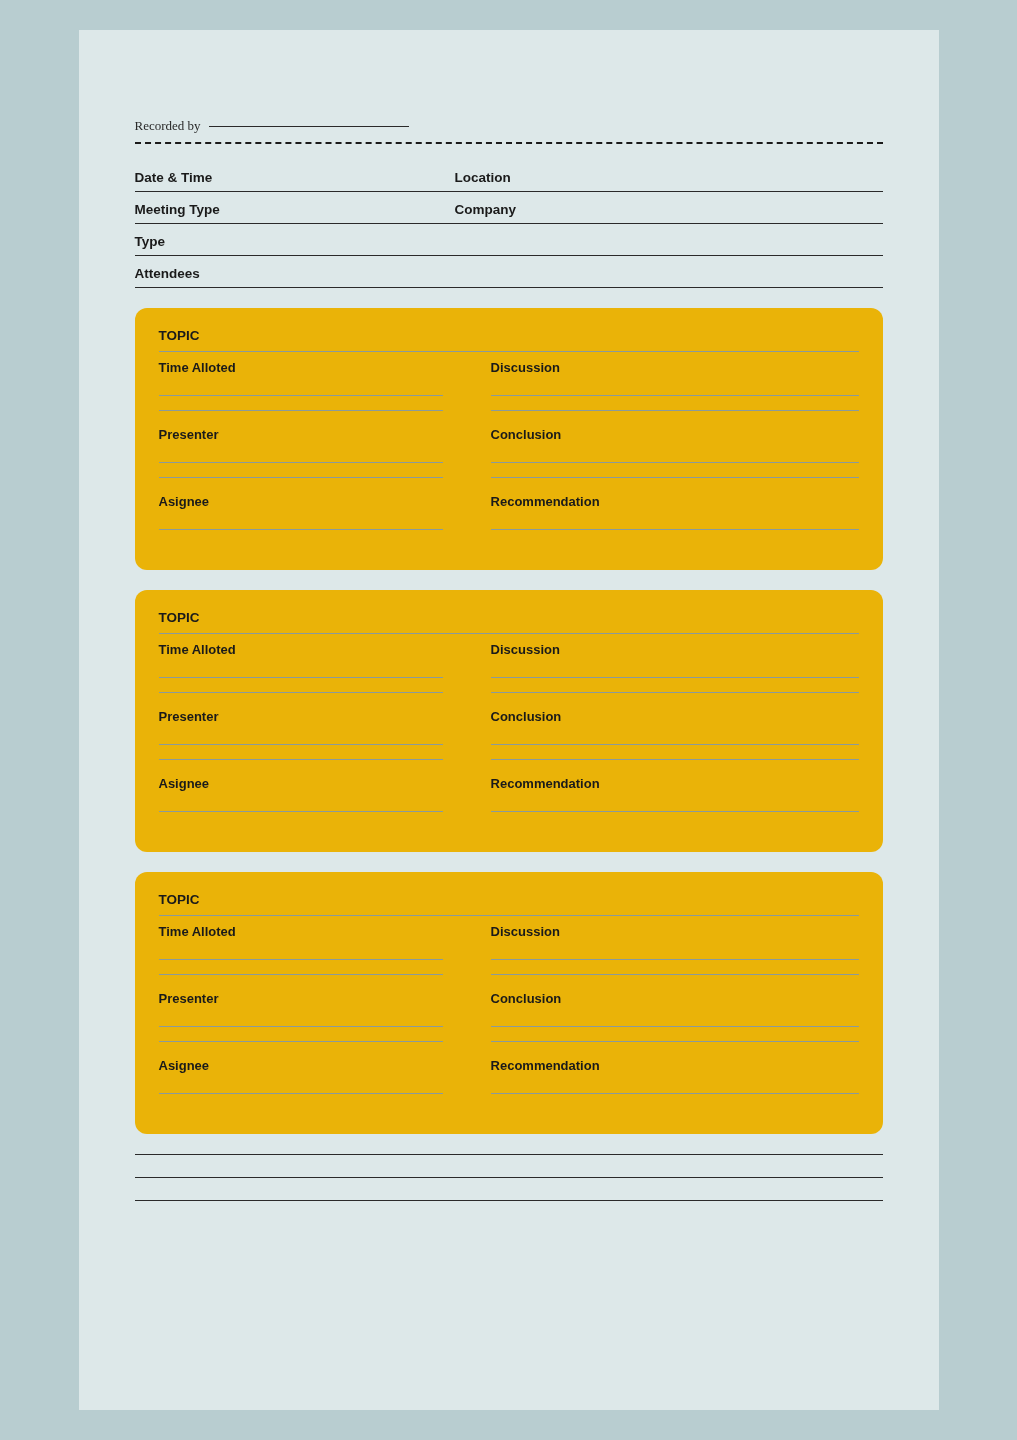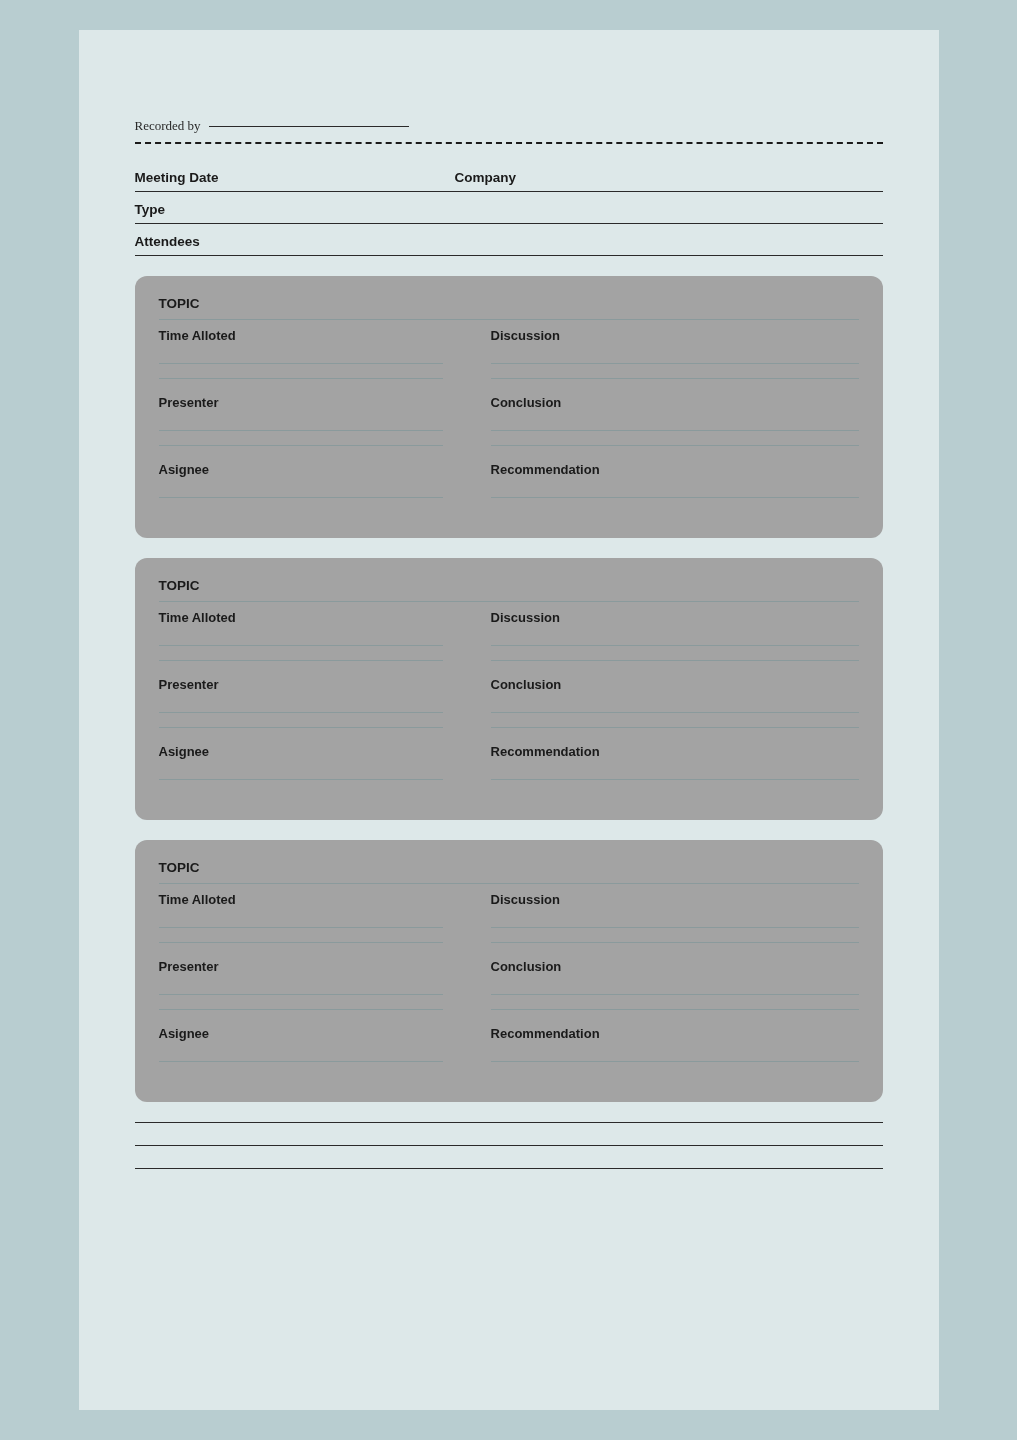--- a/index.html
+++ b/index.html
@@ -97,21 +97,21 @@
       font-weight: 700;
       color: #1a1a1a;
       flex: 1;
     }
 
     .info-value {
       flex: 1;
     }
 
     .topic-card {
-      background-color: #a3a3a3;
+      background-color: #eab308;
       border-radius: 12px;
       padding: 20px 24px 24px 24px;
       margin-bottom: 20px;
       margin-top: 20px;
     }
 
     .topic-label {
       font-family: Arial, sans-serif;
       font-size: 13.5px;
       font-weight: 700;
@@ -187,23 +187,27 @@
     <div class="recorded-by-section">
       <span class="recorded-by-label">Recorded by</span>
       <div class="recorded-by-line"></div>
     </div>
   </div>
 
   <hr class="dashed-divider">
 
   <div class="info-grid">
 
-
     <div class="info-row">
-      <span class="info-label">Meeting Date</span>
+      <span class="info-label">Date &amp; Time</span>
+      <span class="info-label-right">Location</span>
+    </div>
+
+    <div class="info-row">
+      <span class="info-label">Meeting Type</span>
       <span class="info-label-right">Company</span>
     </div>
 
     <div class="info-row">
       <span class="info-label">Type</span>
       <span class="info-value"></span>
     </div>
 
     <div class="info-row">
       <span class="info-label">Attendees</span>

